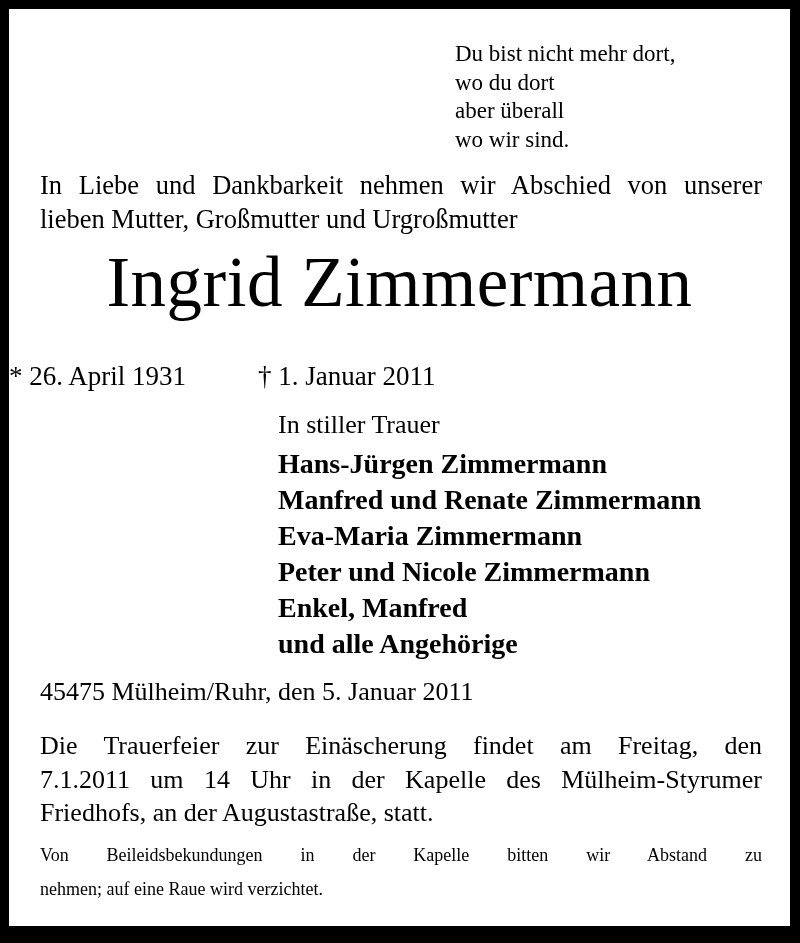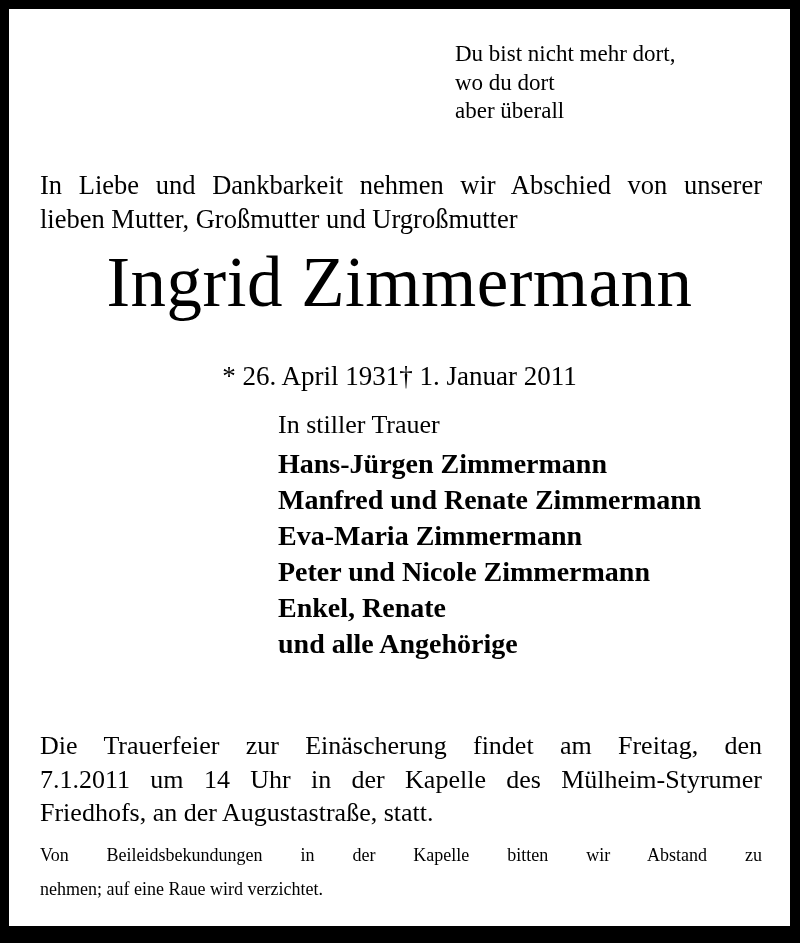--- a/index.html
+++ b/index.html
@@ -47,21 +47,22 @@
     left: 0; top: 314px;
     width: 100%;
     text-align: center;
     font-size: 27px;
   }
   .dates-row {
     position: absolute;
     left: 0; top: 352px;
     width: 100%;
     display: flex;
-    justify-content: center;
+    justify-content: flex-start;
+    gap: 72px;
     font-size: 27px;
     white-space: nowrap;
   }
   .mourning-intro {
     position: absolute;
     left: 269px; top: 401px;
     font-size: 26px;
     text-align: center;
   }
   .mourners-list {
@@ -93,20 +94,21 @@
 </head>
 <body>
 
 <div class="frame">
   <div class="sheet">
 
     <div class="epigraph">
       <div>Du bist nicht mehr dort,</div>
       <div>wo du dort</div>
       <div>aber überall</div>
+      <div>wo wir sind.</div>
     </div>
 
     <div class="intro">
       <div class="jline">In Liebe und Dankbarkeit nehmen wir Abschied von unserer</div>
       <div>lieben Mutter, Großmutter und Urgroßmutter</div>
     </div>
 
     <div class="deceased-name">Ingrid Zimmermann</div>
 
 
@@ -115,24 +117,25 @@
       <span>† 1. Januar 2011</span>
     </div>
 
     <div class="mourning-intro">In stiller Trauer</div>
 
     <div class="mourners-list">
       <div>Hans-Jürgen Zimmermann</div>
       <div>Manfred und Renate Zimmermann</div>
       <div>Eva-Maria Zimmermann</div>
       <div>Peter und Nicole Zimmermann</div>
-      <div>Enkel, Renate</div>
+      <div>Enkel, Manfred</div>
       <div>und alle Angehörige</div>
     </div>
 
+    <div class="place-date">45475 Mülheim/Ruhr, den 5. Januar 2011</div>
 
     <div class="service-info">
       <div class="jline">Die Trauerfeier zur Einäscherung findet am Freitag, den</div>
       <div class="jline">7.1.2011 um 14 Uhr in der Kapelle des Mülheim-Styrumer</div>
       <div>Friedhofs, an der Augustastraße, statt.</div>
     </div>
 
     <div class="condolence-note">
       <div class="jline">Von Beileidsbekundungen in der Kapelle bitten wir Abstand zu</div>
       <div>nehmen; auf eine Raue wird verzichtet.</div>

